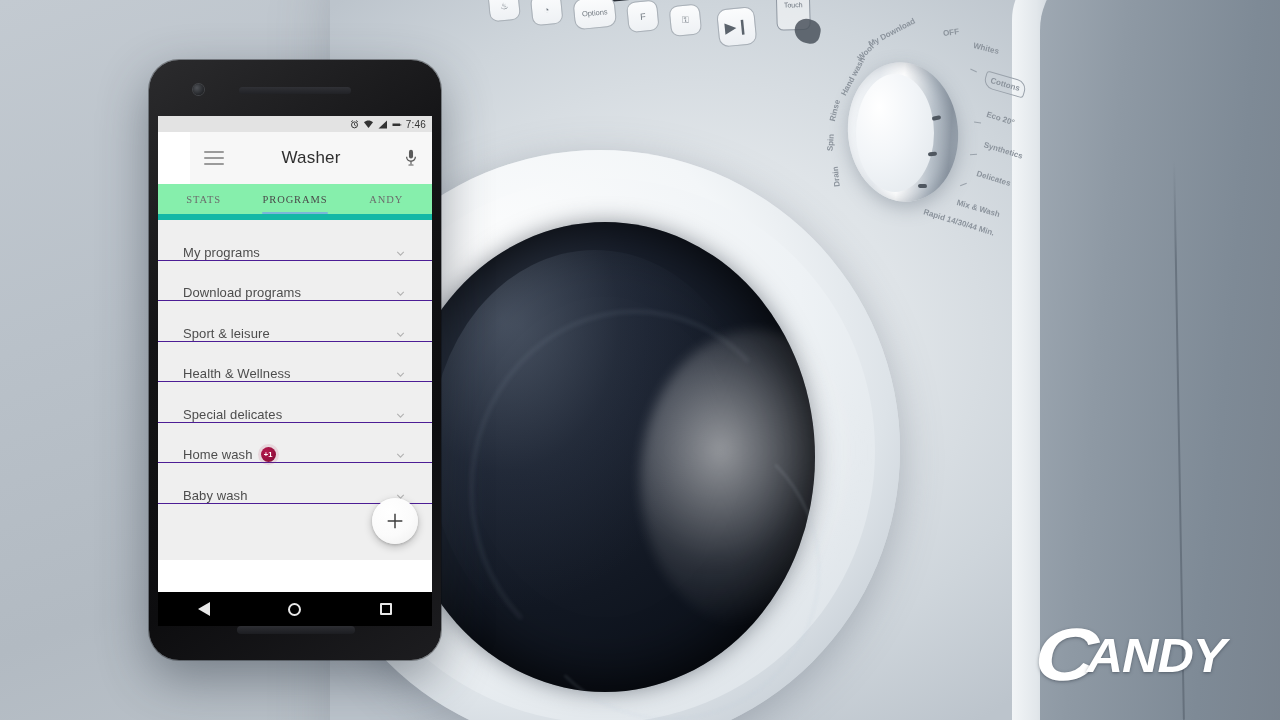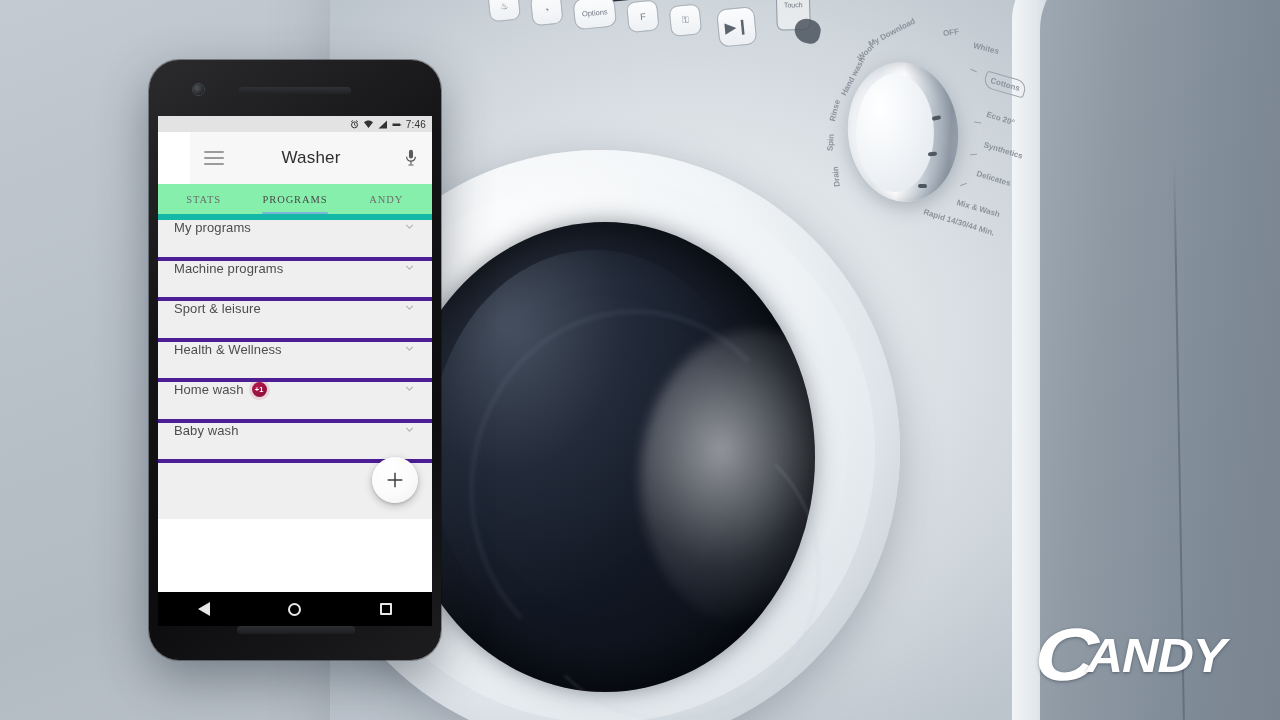--- a/index.html
+++ b/index.html
@@ -271,22 +271,22 @@
   .tab.active { color:#4a4a4a; }
   .tab.active::after {
     content:""; position:absolute; left:14%; right:14%; bottom:0;
     height:2.5px; background:#7ab6d9; border-radius:2px;
   }
 
   
   #list { background:#efefef; }
   .litem {
     height:40.5px; background:#efefef;
-    display:flex; align-items:flex-start; padding:0 16px;
-    border-bottom:4px solid #4c1d95;
+    display:flex; align-items:flex-end; padding:0 25px;
+    border-bottom:1px solid #4c1d95;
     cursor:pointer;
   }
   .litem-label { font-size:13px; color:#4d4d4d; letter-spacing:.1px; }
   .badge {
     margin-left:8px;
     min-width:15px; height:15px; padding:0 3px;
     border-radius:50%;
     background:radial-gradient(circle at 35% 30%, #b5184c 0%, #97113f 60%, #7d0c33 100%);
     color:#fff; font-size:7.5px; font-weight:bold;
     display:flex; align-items:center; justify-content:center;
@@ -460,21 +460,21 @@
       <div class="litem">
         <span class="litem-label">My programs</span>
         <span class="chev">
           <svg width="13" height="13" viewBox="0 0 24 24">
               <path d="M6 9l6 6 6-6" fill="none" stroke="#b2b2b2" stroke-width="2"></path>
             </svg>
         </span>
       </div>
 
       <div class="litem">
-        <span class="litem-label">Machine programs</span>
+        <span class="litem-label">Download programs</span>
         <span class="chev">
           <svg width="13" height="13" viewBox="0 0 24 24">
               <path d="M6 9l6 6 6-6" fill="none" stroke="#b2b2b2" stroke-width="2"></path>
             </svg>
         </span>
       </div>
 
       <div class="litem">
         <span class="litem-label">Sport &amp; leisure</span>
         <span class="chev">
@@ -486,20 +486,28 @@
 
       <div class="litem">
         <span class="litem-label">Health &amp; Wellness</span>
         <span class="chev">
           <svg width="13" height="13" viewBox="0 0 24 24">
               <path d="M6 9l6 6 6-6" fill="none" stroke="#b2b2b2" stroke-width="2"></path>
             </svg>
         </span>
       </div>
 
+      <div class="litem">
+        <span class="litem-label">Special delicates</span>
+        <span class="chev">
+          <svg width="13" height="13" viewBox="0 0 24 24">
+              <path d="M6 9l6 6 6-6" fill="none" stroke="#b2b2b2" stroke-width="2"></path>
+            </svg>
+        </span>
+      </div>
 
       <div class="litem">
         <span class="litem-label">Home wash</span>
         <span class="badge">+1</span>
         <span class="chev">
           <svg width="13" height="13" viewBox="0 0 24 24">
               <path d="M6 9l6 6 6-6" fill="none" stroke="#b2b2b2" stroke-width="2"></path>
             </svg>
         </span>
       </div>

